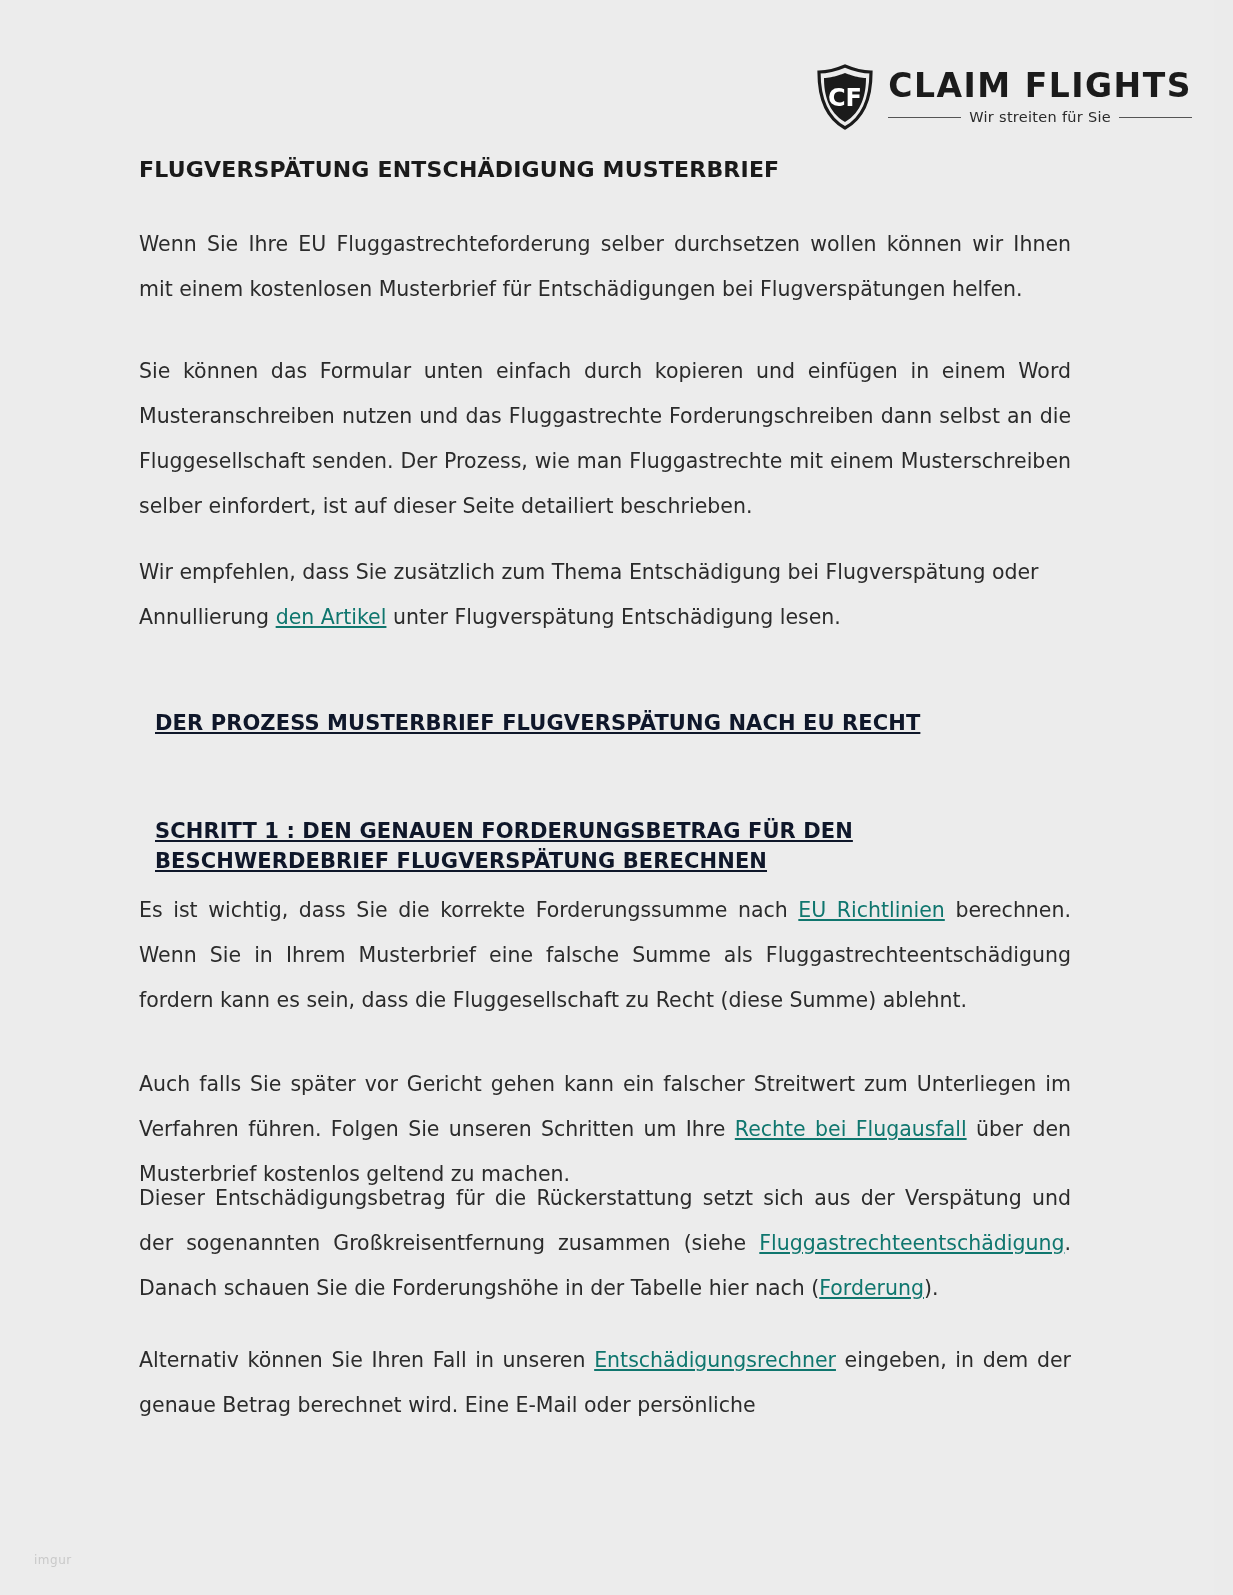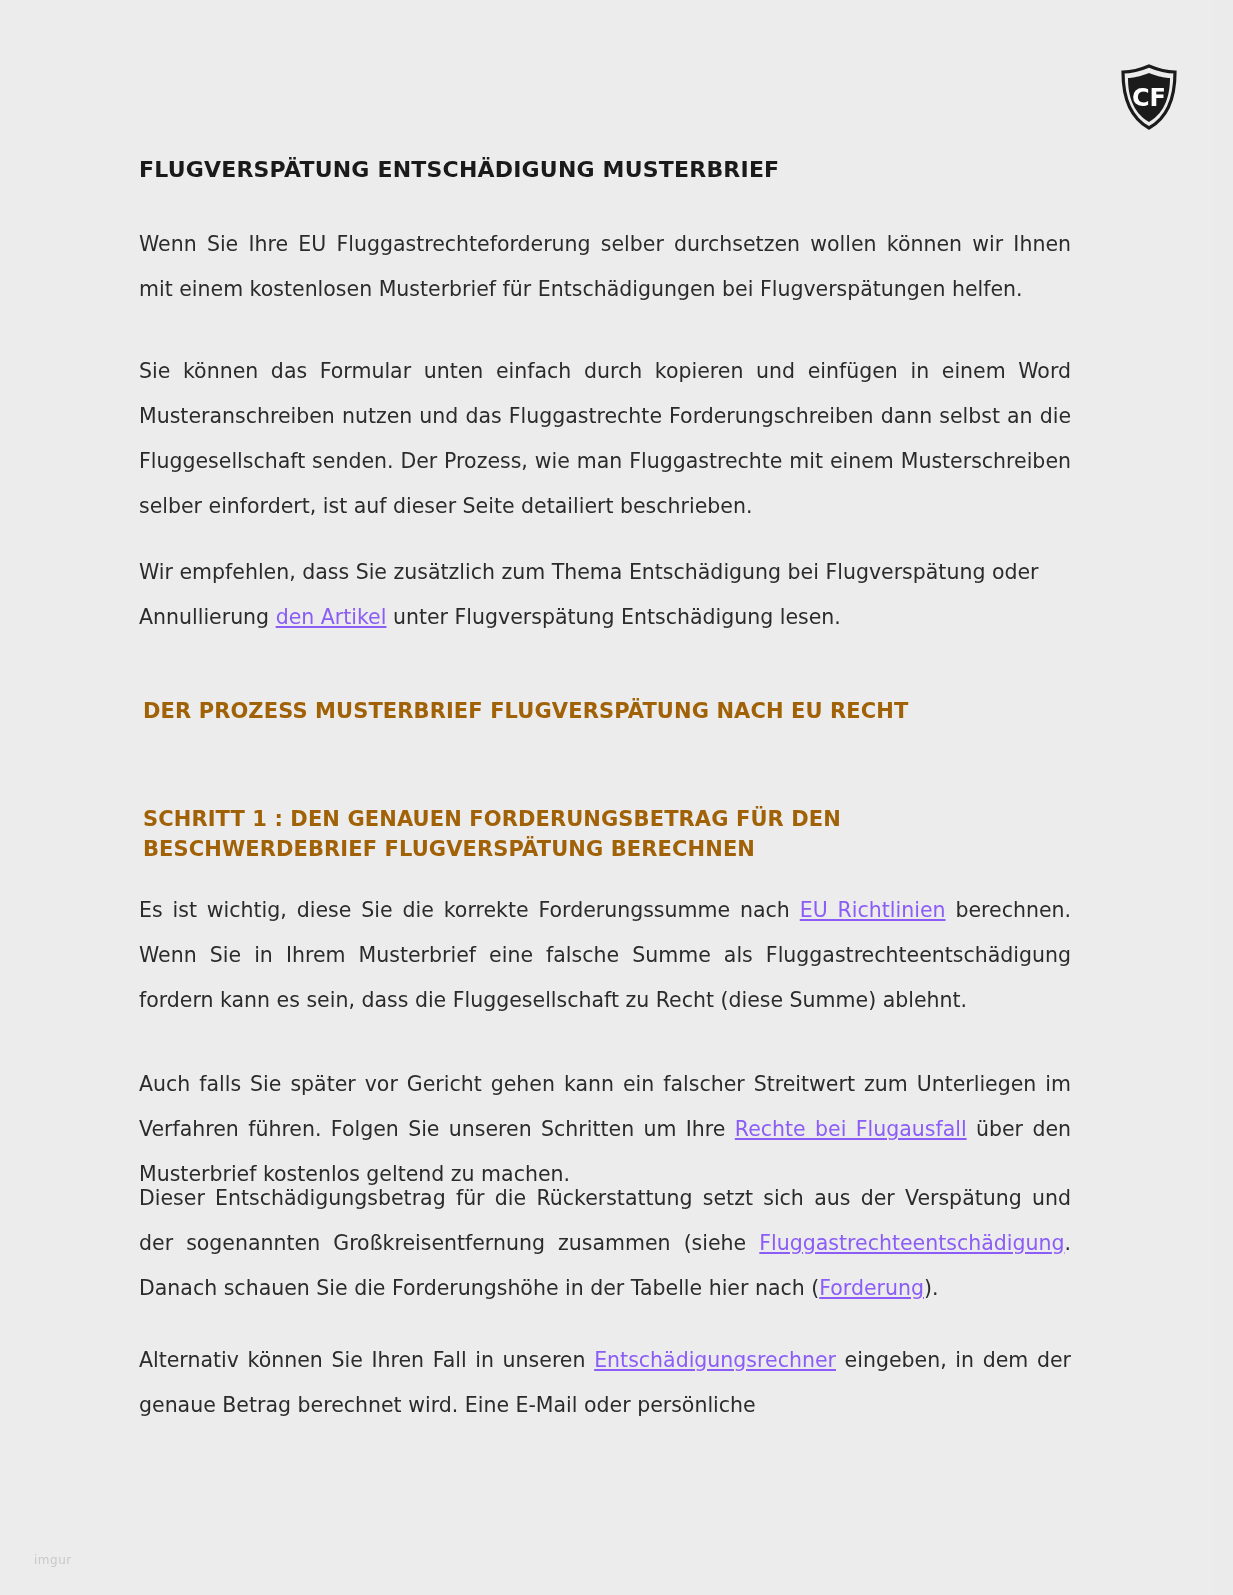--- a/index.html
+++ b/index.html
@@ -106,30 +106,31 @@
     color: #2b2b2b;
     margin: 0;
     position: absolute;
     width: 932px;
   }
   p.body-text.nojust { text-align: left; }
 
   h2.section-title {
     font-size: 21px;
     font-weight: bold;
-    color: #a16207;
-    margin: 4px;
+    color: #0f172a;
+    margin: 16px;
     position: absolute;
     width: 932px;
     line-height: 1.45;
     letter-spacing: 0.1px;
+    text-decoration: underline;
   }
 
   a.doc-link {
-    color: #8b5cf6;
+    color: #0f766e;
     text-decoration: underline;
   }
 
   .watermark {
     position: absolute;
     left: 34px;
     bottom: 28px;
     font-size: 12px;
     color: #c9c9c9;
     letter-spacing: 0.5px;
@@ -141,20 +142,28 @@
 <div class="page">
 
   <div class="logo-block">
     <div class="logo-shield">
       <svg class="ring" viewBox="0 0 62 66" xmlns="http://www.w3.org/2000/svg">
         <path d="M31 2 C31 2, 45 8, 57 8 C57 28, 53 52, 31 64 C9 52, 5 28, 5 8 C17 8, 31 2, 31 2 Z" fill="none" stroke="#1b1b1b" stroke-width="3.2"></path>
         <path d="M31 9 C31 9, 43 14, 52 14 C52 30, 48 48, 31 58 C14 48, 10 30, 10 14 C19 14, 31 9, 31 9 Z" fill="#1b1b1b"></path>
         <text x="31" y="42" text-anchor="middle" font-family="DejaVu Sans, sans-serif" font-size="24" font-weight="bold" fill="#ffffff">CF</text>
       </svg>
     </div>
+    <div class="logo-text">
+      <div class="logo-title">CLAIM FLIGHTS</div>
+      <div class="logo-sub-wrap">
+        <div class="logo-rule"></div>
+        <div class="logo-sub">Wir streiten für Sie</div>
+        <div class="logo-rule"></div>
+      </div>
+    </div>
   </div>
 
   <div class="content">
 
     <h1 class="doc-title">FLUGVERSPÄTUNG ENTSCHÄDIGUNG MUSTERBRIEF</h1>
 
     <p class="body-text" style="top: 222px;">
       <span>Wenn Sie Ihre EU Fluggastrechteforderung selber durchsetzen wollen können wir Ihnen mit einem kostenlosen Musterbrief für Entschädigungen bei Flugverspätungen helfen.</span>
     </p>
 
@@ -164,21 +173,21 @@
 
     <p class="body-text nojust" style="top: 550px;">
       <span>Wir empfehlen, dass Sie zusätzlich zum Thema Entschädigung bei Flugverspätung oder Annullierung </span><a class="doc-link" href="#">den Artikel</a><span> unter Flugverspätung Entschädigung lesen.</span>
     </p>
 
     <h2 class="section-title" style="top: 692px;">DER PROZESS MUSTERBRIEF FLUGVERSPÄTUNG NACH EU RECHT</h2>
 
     <h2 class="section-title" style="top: 800px;">SCHRITT 1 : DEN GENAUEN FORDERUNGSBETRAG FÜR DEN BESCHWERDEBRIEF FLUGVERSPÄTUNG BERECHNEN</h2>
 
     <p class="body-text" style="top: 888px;">
-      <span>Es ist wichtig, diese Sie die korrekte Forderungssumme nach </span><a class="doc-link" href="#">EU Richtlinien</a><span> berechnen. Wenn Sie in Ihrem Musterbrief eine falsche Summe als Fluggastrechteentschädigung fordern kann es sein, dass die Fluggesellschaft zu Recht (diese Summe) ablehnt.</span>
+      <span>Es ist wichtig, dass Sie die korrekte Forderungssumme nach </span><a class="doc-link" href="#">EU Richtlinien</a><span> berechnen. Wenn Sie in Ihrem Musterbrief eine falsche Summe als Fluggastrechteentschädigung fordern kann es sein, dass die Fluggesellschaft zu Recht (diese Summe) ablehnt.</span>
     </p>
 
     <p class="body-text" style="top: 1050px; margin-top: 12px;">
       <span>Auch falls Sie später vor Gericht gehen kann ein falscher Streitwert zum Unterliegen im Verfahren führen. Folgen Sie unseren Schritten um Ihre </span><a class="doc-link" href="#">Rechte bei Flugausfall</a><span> über den Musterbrief kostenlos geltend zu machen.</span>
     </p>
 
     <p class="body-text" style="top: 1176px;">
       <span>Dieser Entschädigungsbetrag für die Rückerstattung setzt sich aus der Verspätung und der sogenannten Großkreisentfernung zusammen (siehe </span><a class="doc-link" href="#">Fluggastrechteentschädigung</a><span>. Danach schauen Sie die Forderungshöhe in der Tabelle hier nach (</span><a class="doc-link" href="#">Forderung</a><span>).</span>
     </p>
 

